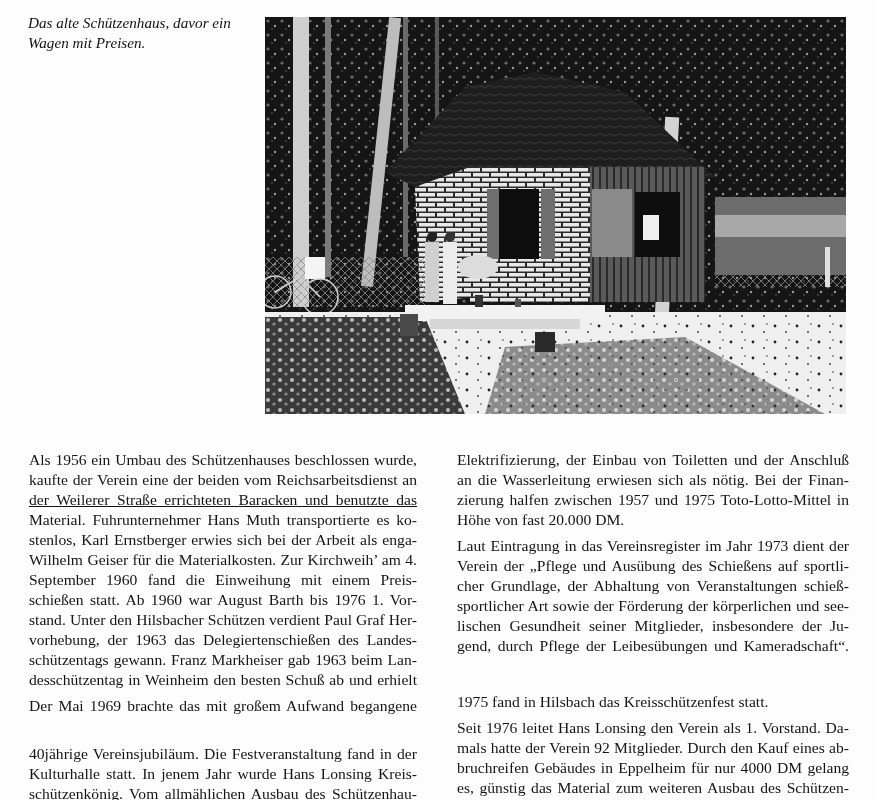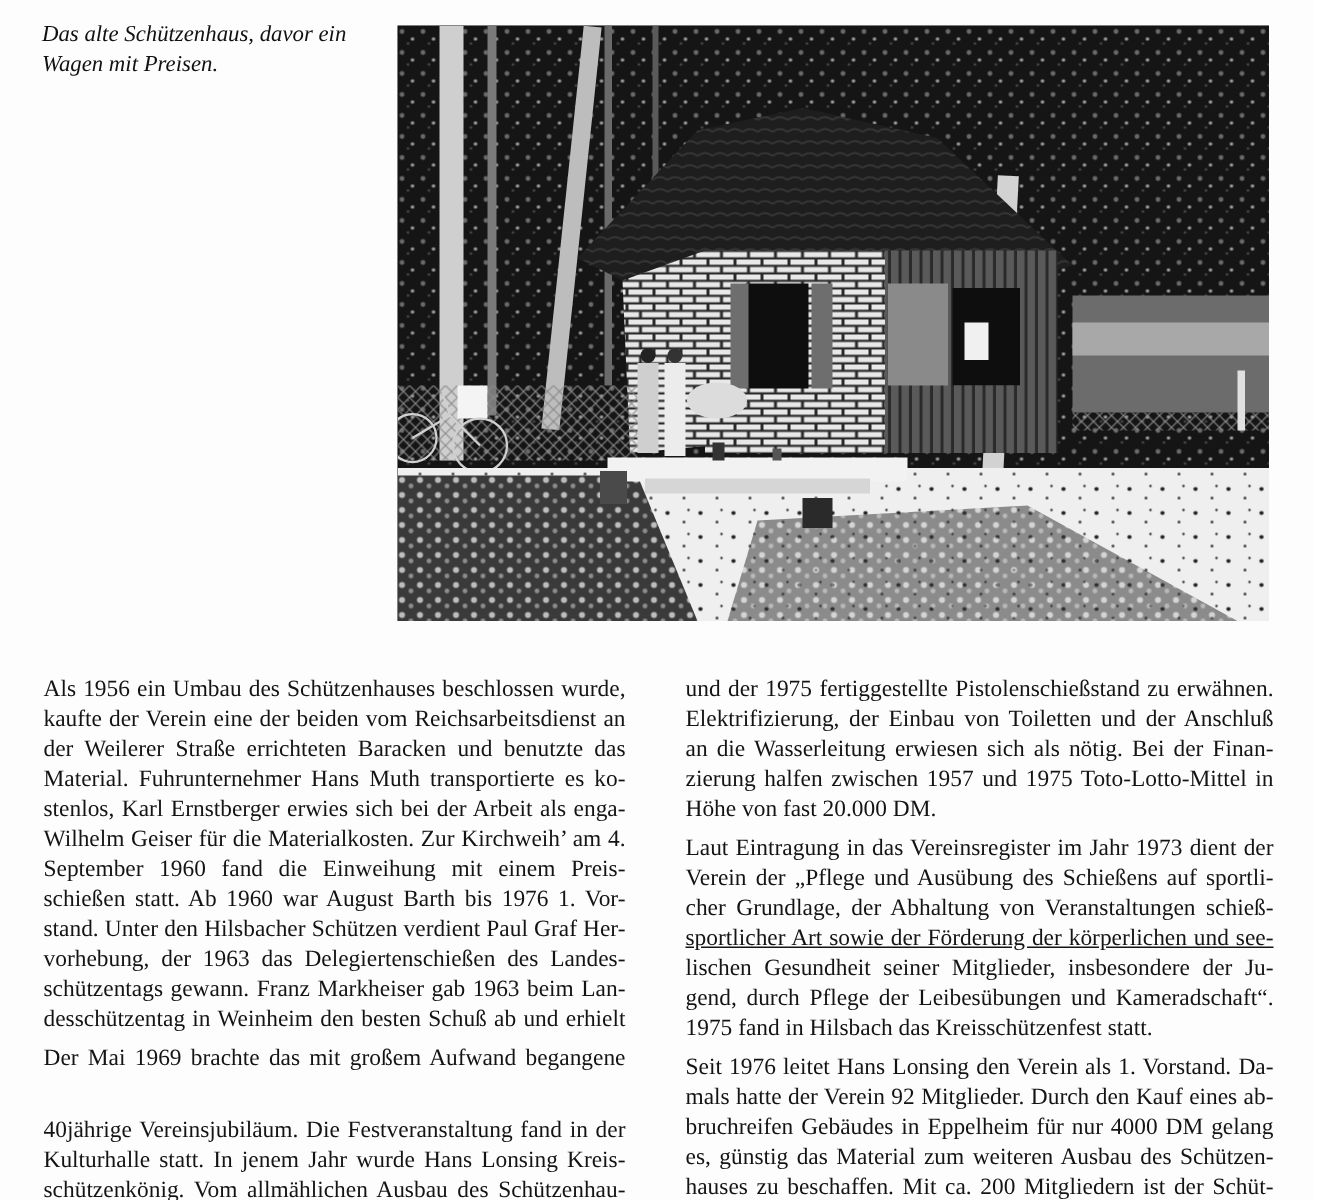--- a/index.html
+++ b/index.html
@@ -142,21 +142,21 @@
         <rect x="210" y="278" width="8" height="12" fill="#333"></rect>
         <rect x="250" y="282" width="6" height="8" fill="#555"></rect>
       </g>
     </svg>
   </div>
 
   <div class="col left">
     <p>
       <span class="line" style="display: block;">Als 1956 ein Umbau des Schützenhauses beschlossen wurde,</span>
       <span class="line" style="display: block;">kaufte der Verein eine der beiden vom Reichsarbeitsdienst an</span>
-      <span class="line" style="display: block;">der Weilerer Straße errichteten Baracken und benutzte das</span>
+      <span class="line" style="display: block; text-decoration: underline;">der Weilerer Straße errichteten Baracken und benutzte das</span>
       <span class="line" style="display: block;">Material. Fuhrunternehmer Hans Muth transportierte es ko-</span>
       <span class="line" style="display: block;">stenlos, Karl Ernstberger erwies sich bei der Arbeit als enga-</span>
       <span class="line" style="display: block;">Wilhelm Geiser für die Materialkosten. Zur Kirchweih’ am 4.</span>
       <span class="line" style="display: block;">September 1960 fand die Einweihung mit einem Preis-</span>
       <span class="line" style="display: block;">schießen statt. Ab 1960 war August Barth bis 1976 1. Vor-</span>
       <span class="line" style="display: block;">stand. Unter den Hilsbacher Schützen verdient Paul Graf Her-</span>
       <span class="line" style="display: block;">vorhebung, der 1963 das Delegiertenschießen des Landes-</span>
       <span class="line" style="display: block;">schützentags gewann. Franz Markheiser gab 1963 beim Lan-</span>
       <span class="line" style="display: block;">desschützentag in Weinheim den besten Schuß ab und erhielt</span>
     </p>
@@ -164,34 +164,33 @@
       <span class="line" style="display: block;">Der Mai 1969 brachte das mit großem Aufwand begangene</span>
       <span class="line" style="display: block; margin-top: 28px;">40jährige Vereinsjubiläum. Die Festveranstaltung fand in der</span>
       <span class="line" style="display: block;">Kulturhalle statt. In jenem Jahr wurde Hans Lonsing Kreis-</span>
       <span class="line" style="display: block;">schützenkönig. Vom allmählichen Ausbau des Schützenhau-</span>
 
     </p>
   </div>
 
   <div class="col right">
     <p>
-      <span class="line" style="display: block;">und der 1975 fertiggestellte Pistolenschießstand zu erwähnen.</span>
       <span class="line" style="display: block;">Elektrifizierung, der Einbau von Toiletten und der Anschluß</span>
       <span class="line" style="display: block;">an die Wasserleitung erwiesen sich als nötig. Bei der Finan-</span>
       <span class="line" style="display: block;">zierung halfen zwischen 1957 und 1975 Toto-Lotto-Mittel in</span>
       <span class="line last" style="display: block;">Höhe von fast 20.000 DM.</span>
     </p>
     <p>
       <span class="line" style="display: block;">Laut Eintragung in das Vereinsregister im Jahr 1973 dient der</span>
       <span class="line" style="display: block;">Verein der „Pflege und Ausübung des Schießens auf sportli-</span>
       <span class="line" style="display: block;">cher Grundlage, der Abhaltung von Veranstaltungen schieß-</span>
-      <span class="line" style="display: block; text-decoration: underline;">sportlicher Art sowie der Förderung der körperlichen und see-</span>
+      <span class="line" style="display: block;">sportlicher Art sowie der Förderung der körperlichen und see-</span>
       <span class="line" style="display: block;">lischen Gesundheit seiner Mitglieder, insbesondere der Ju-</span>
       <span class="line" style="display: block;">gend, durch Pflege der Leibesübungen und Kameradschaft“.</span>
-      <span class="line last" style="display: block;">1975 fand in Hilsbach das Kreisschützenfest statt.</span>
+      <span class="line last" style="display: block; margin-top: 36px;">1975 fand in Hilsbach das Kreisschützenfest statt.</span>
     </p>
     <p>
       <span class="line" style="display: block;">Seit 1976 leitet Hans Lonsing den Verein als 1. Vorstand. Da-</span>
       <span class="line" style="display: block;">mals hatte der Verein 92 Mitglieder. Durch den Kauf eines ab-</span>
       <span class="line" style="display: block;">bruchreifen Gebäudes in Eppelheim für nur 4000 DM gelang</span>
       <span class="line" style="display: block;">es, günstig das Material zum weiteren Ausbau des Schützen-</span>
       <span class="line" style="display: block;">hauses zu beschaffen. Mit ca. 200 Mitgliedern ist der Schüt-</span>
 
     </p>
   </div>

